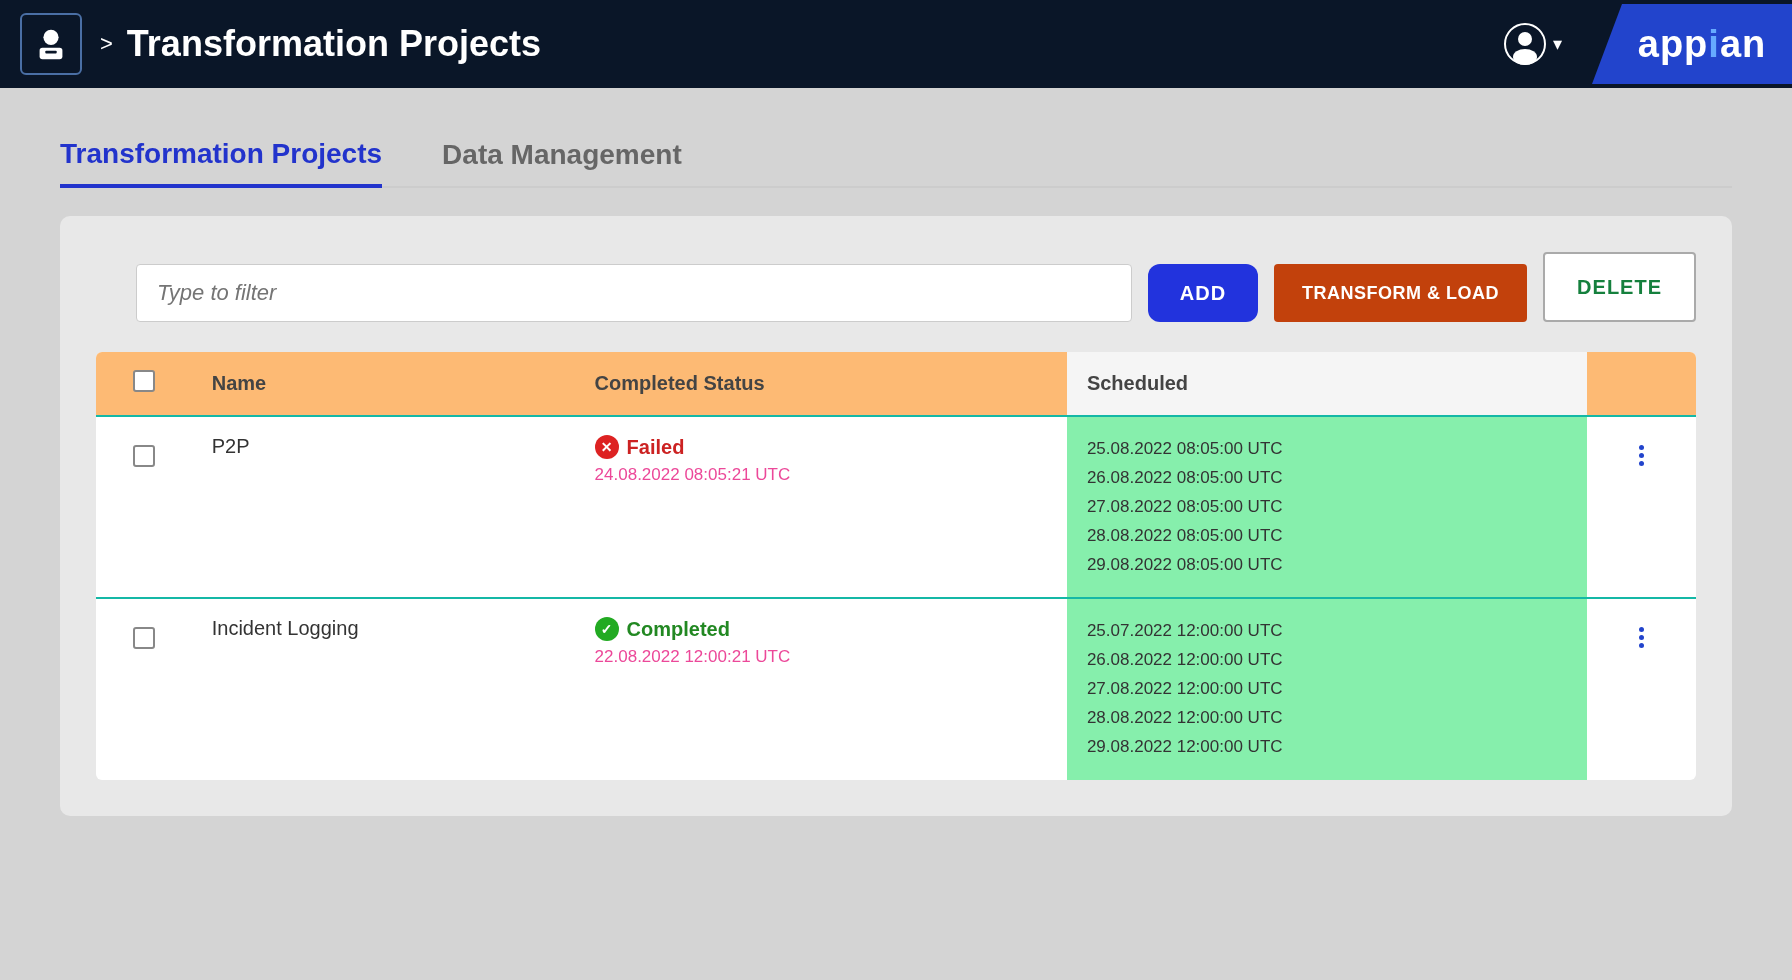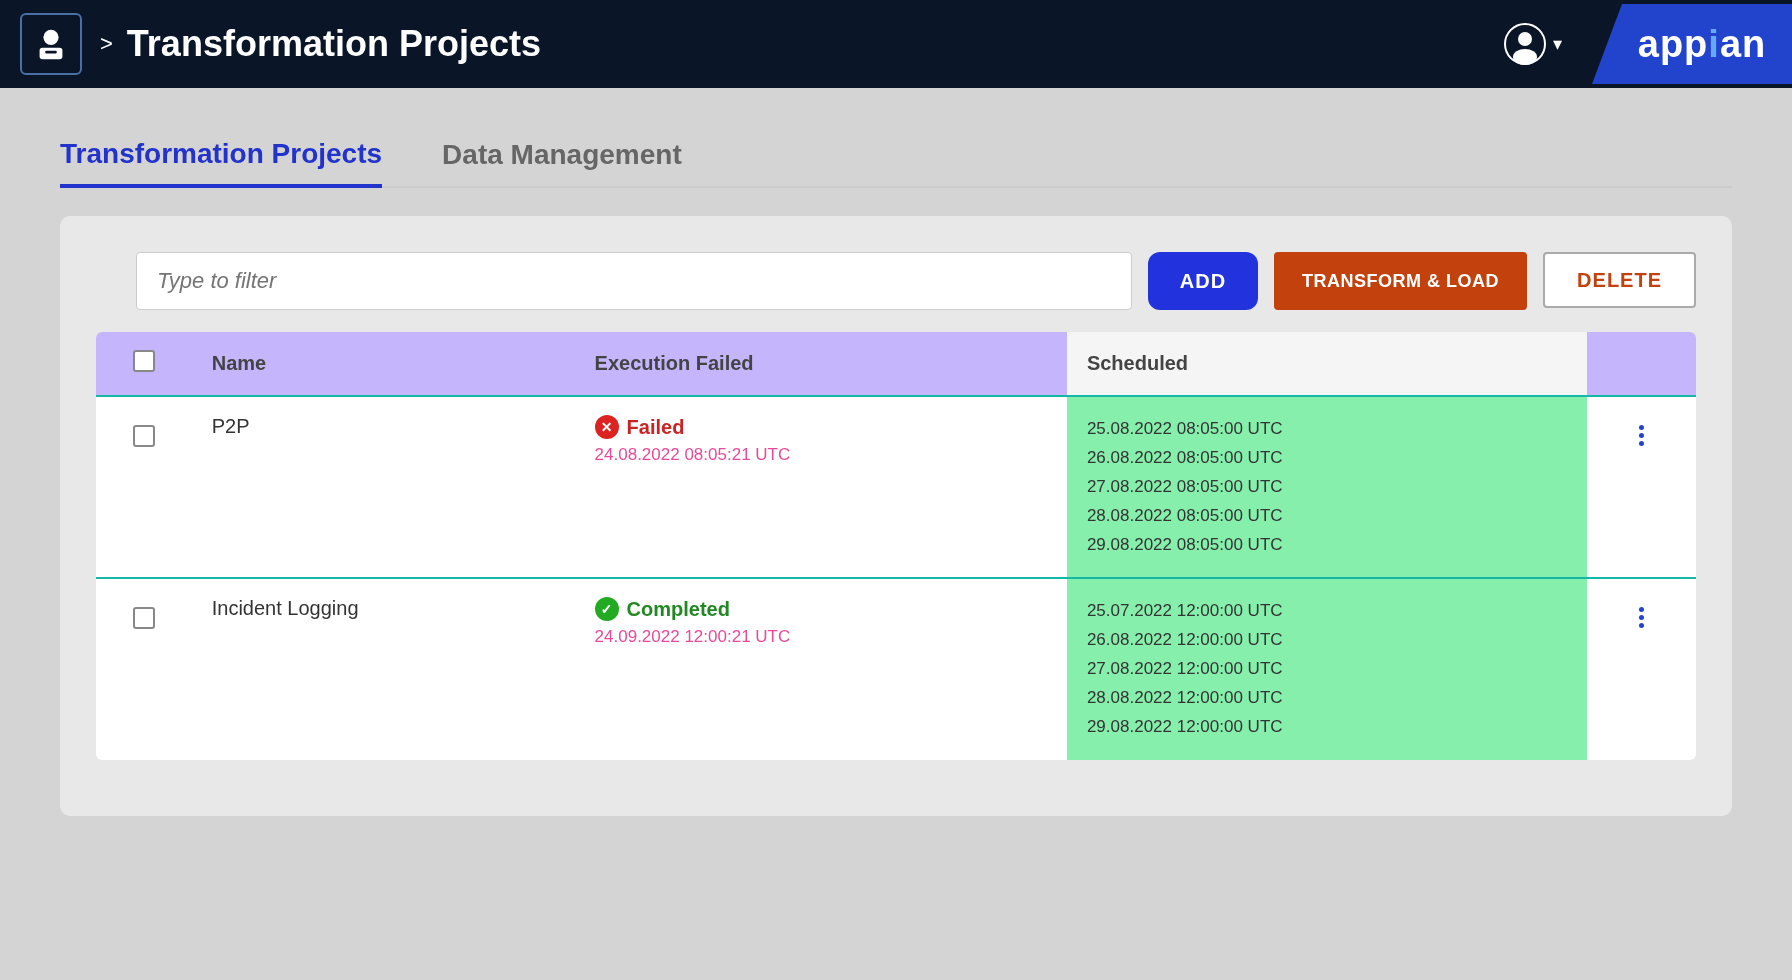--- a/index.html
+++ b/index.html
@@ -114,23 +114,23 @@
     .card {
       background: #e8e8e8;
       border-radius: 10px;
       padding: 36px 36px 0 36px;
       min-height: 600px;
     }
 
     
     .toolbar {
       display: flex;
-      align-items: flex-start;
+      align-items: flex-end;
       gap: 16px;
-      margin-bottom: 22px;
+      margin-bottom: 30px;
       padding-left: 40px;
     }
     .filter-input {
       flex: 1;
       height: 58px;
       border: 1px solid #ccc;
       border-radius: 4px;
       background: white;
       font-size: 22px;
       padding: 0 20px;
@@ -156,44 +156,44 @@
       background: #c2410c;
       color: white;
       border: none;
       border-radius: 4px;
       font-size: 18px;
       font-weight: 700;
       letter-spacing: 0.5px;
       cursor: pointer;
     }
     .btn-delete {
-      height: 56px;
+      height: 70px;
       padding: 0 32px;
       background: white;
-      color: #c2410c;
+      color: #15803d;
       border: 2px solid #aaa;
       border-radius: 4px;
       font-size: 20px;
       font-weight: 700;
       letter-spacing: 1px;
       cursor: pointer;
     }
 
     
     .table-container {
       background: white;
       border-radius: 6px;
       overflow: hidden;
     }
     .table {
       width: 100%;
       border-collapse: collapse;
     }
     .table thead tr {
-      background: #c4b5fd;
+      background: #fdba74;
     }
     .table th {
       text-align: left;
       padding: 18px 20px;
       font-size: 20px;
       font-weight: 600;
       color: #444;
     }
     .table th.checkbox-col {
       width: 70px;
@@ -355,21 +355,21 @@
     </div>
 
     <div class="table-container">
       <table class="table">
         <thead>
           <tr>
             <th class="checkbox-col">
               <div class="checkbox"></div>
             </th>
             <th class="name-col">Name</th>
-            <th class="status-col">Execution Failed</th>
+            <th class="status-col">Completed Status</th>
             <th class="scheduled-col">Scheduled</th>
             <th class="action-col"></th>
           </tr>
         </thead>
         <tbody>
 
           <tr>
             <td class="checkbox-col">
               <div class="checkbox"></div>
             </td>
@@ -402,21 +402,21 @@
           <tr>
             <td class="checkbox-col">
               <div class="checkbox"></div>
             </td>
             <td>Incident Logging</td>
             <td>
               <div class="status-completed">
                 <span class="icon-completed">✓</span>
                 <span>Completed</span>
               </div>
-              <div class="status-time">24.09.2022 12:00:21 UTC</div>
+              <div class="status-time">22.08.2022 12:00:21 UTC</div>
             </td>
             <td class="scheduled-col-body">
               <div class="scheduled-dates">
                 <div>25.07.2022 12:00:00 UTC</div>
                 <div>26.08.2022 12:00:00 UTC</div>
                 <div>27.08.2022 12:00:00 UTC</div>
                 <div>28.08.2022 12:00:00 UTC</div>
                 <div>29.08.2022 12:00:00 UTC</div>
               </div>
             </td>

